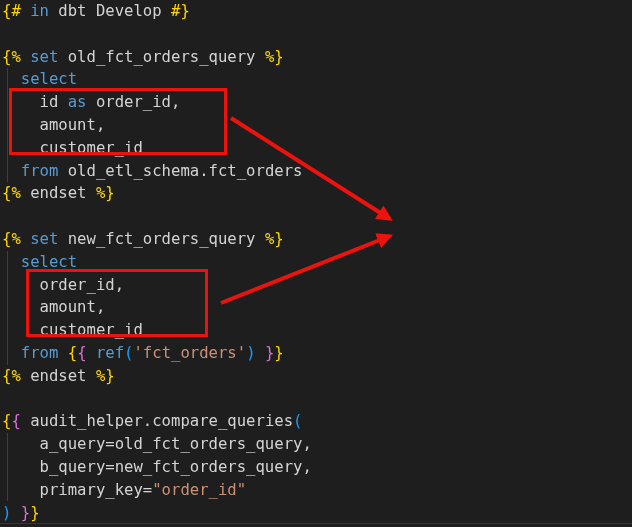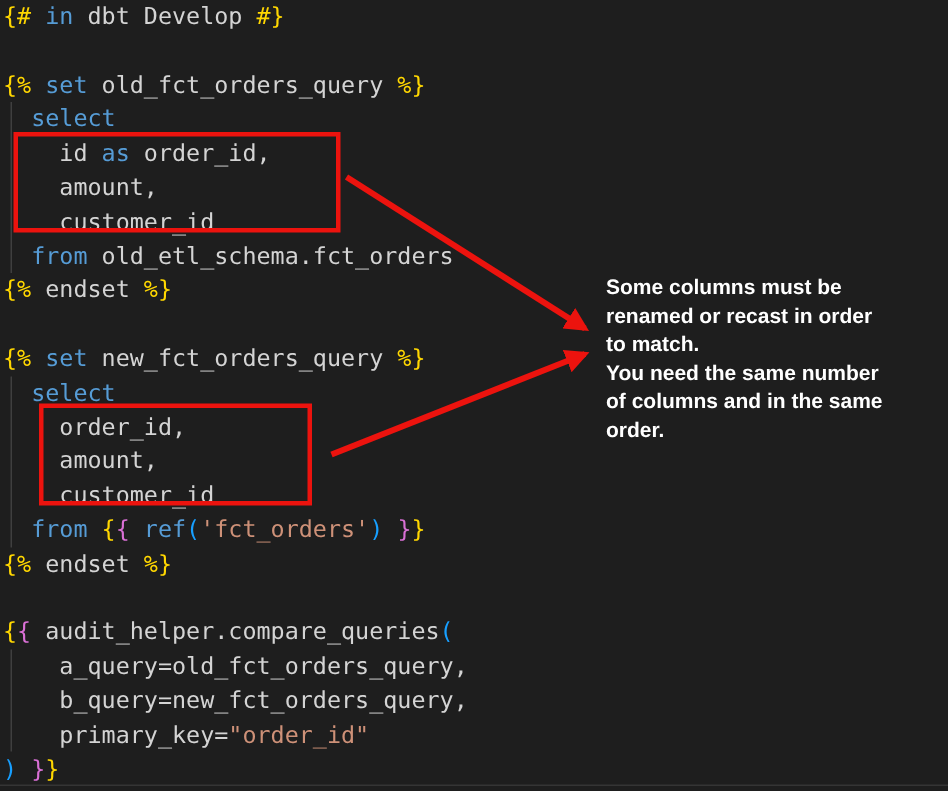--- a/index.html
+++ b/index.html
@@ -66,21 +66,15 @@
   <svg class="arrows" viewBox="0 0 632 527">
     <defs>
       <marker id="arrowhead" viewBox="0 0 10 10" refX="8" refY="5" markerWidth="4" markerHeight="4" orient="auto-start-reverse">
         <path d="M 0 0 L 10 5 L 0 10 z" style="fill: var(--accent);"></path>
       </marker>
     </defs>
     <line x1="231" y1="118" x2="390" y2="219" style="stroke: var(--accent);" stroke-width="4" marker-end="url(#arrowhead)"></line>
     <line x1="221" y1="303" x2="390" y2="236" style="stroke: var(--accent);" stroke-width="4" marker-end="url(#arrowhead)"></line>
   </svg>
 
-  <div class="note" id="note" style="color: rgb(255, 255, 255);">Some columns must be
-renamed or recast in order
-to match.
-You need the same number
-of columns and in the same
-order.</div>
 
   <div class="bottom-divider"></div>
 </div>
 
 </body></html>

